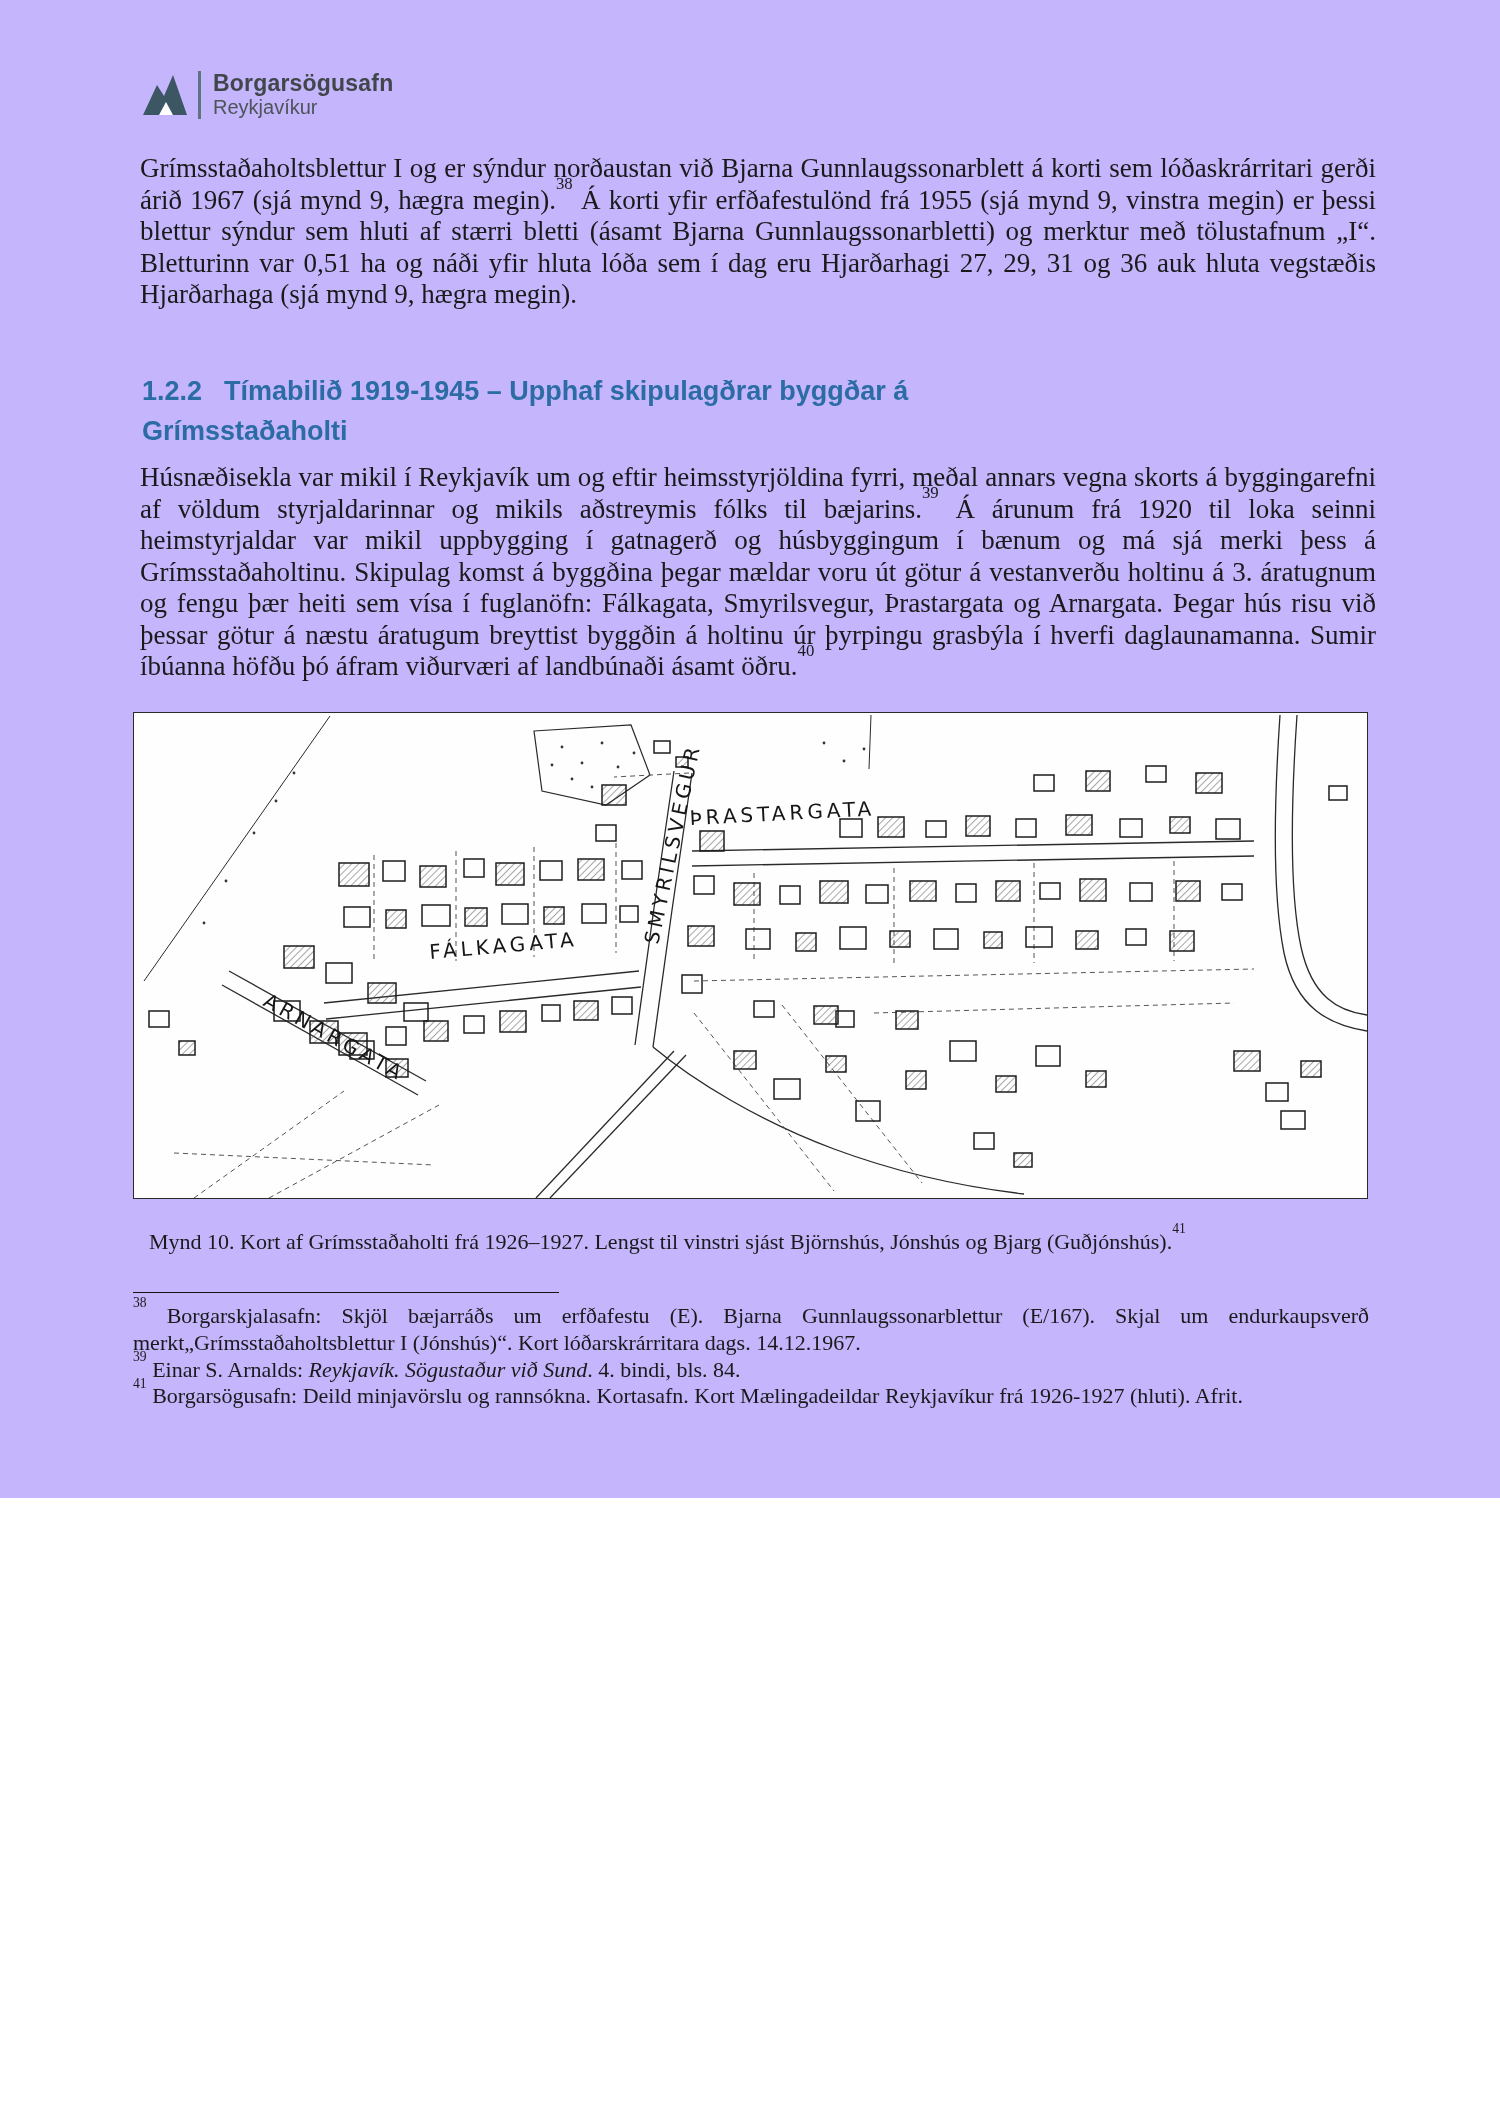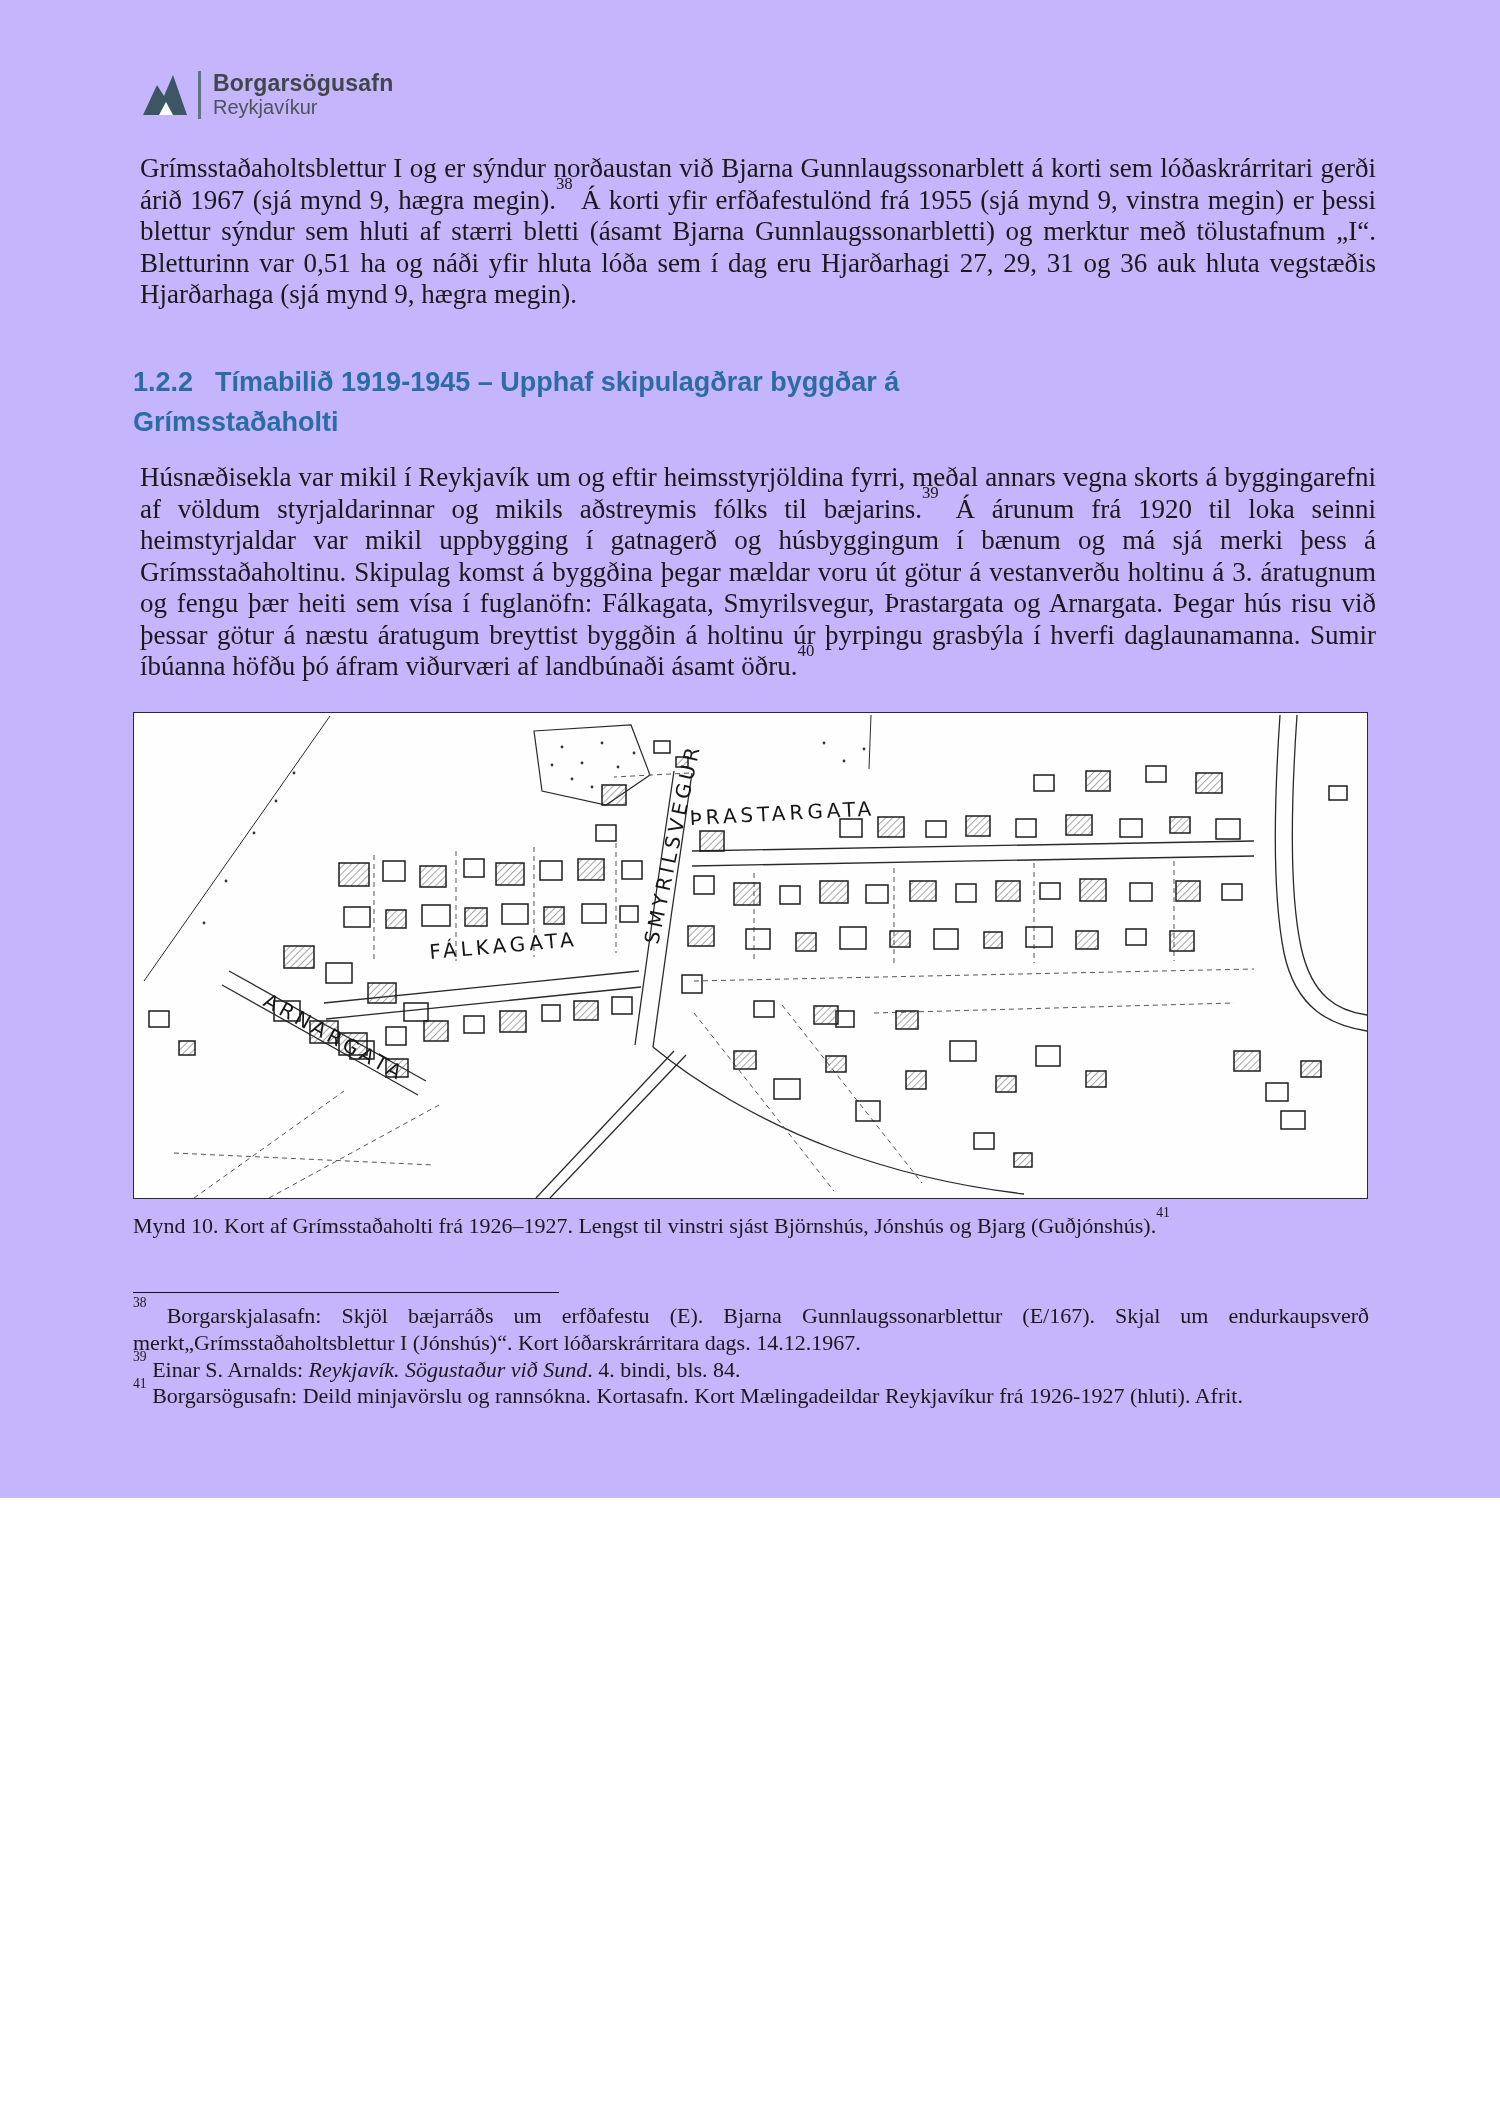--- a/index.html
+++ b/index.html
@@ -16,38 +16,38 @@
   .logo-name { font-weight:700; font-size:23px; color:#40464a; letter-spacing:0.2px; }
   .logo-city { font-size:20px; color:#4d5458; }
 
   
   .para { position:absolute; left:133px; width:1236px; font-size:27px; line-height:31.5px; text-align:justify; margin:7px; }
   #p-intro { top:146px; }
   #p-body  { top:455px; }
   .sup { font-size:62%; position:relative; top:-0.55em; line-height:0; }
 
   .section-heading {
-    position:absolute; left:133px; top:362px; width:900px; margin:0;
+    position:absolute; left:133px; top:362px; width:900px; margin:9px;
     font-family:"Liberation Sans", sans-serif; font-weight:700;
     font-size:27px; line-height:40px; color:#2b6ca5;
   }
   .section-heading .hnum { margin-right:22px; }
 
   
   .figure-box {
     position:absolute; left:133px; top:712px; width:1235px; height:487px;
     border:1px solid #2b2b2b; background:#fefefe; box-sizing:border-box;
   }
   .figure-box svg { display:block; }
   .map-label {
     font-family:"DejaVu Sans", sans-serif; font-size:20px; letter-spacing:4px;
     fill:#161616; font-weight:500;
   }
 
-  .caption { position:absolute; left:133px; top:1211px; width:1100px; font-size:22px; line-height:29px; margin:0; }
+  .caption { position:absolute; left:133px; top:1211px; width:1100px; font-size:22px; line-height:29px; margin:16px; }
 
   .fn-sep { position:absolute; left:133px; top:1292px; width:426px; height:0; border-top:1.6px solid #141414; }
 
   .footnotes { position:absolute; left:133px; top:1303px; width:1236px; font-size:22px; line-height:26.8px; text-align:justify; }
   .footnotes p { margin:0; }
   .footnotes em { font-style:italic; }
 
   .page-number { position:absolute; top:2002px; left:0; width:100%; text-align:center; font-size:23px; }
 </style>
 </head>

